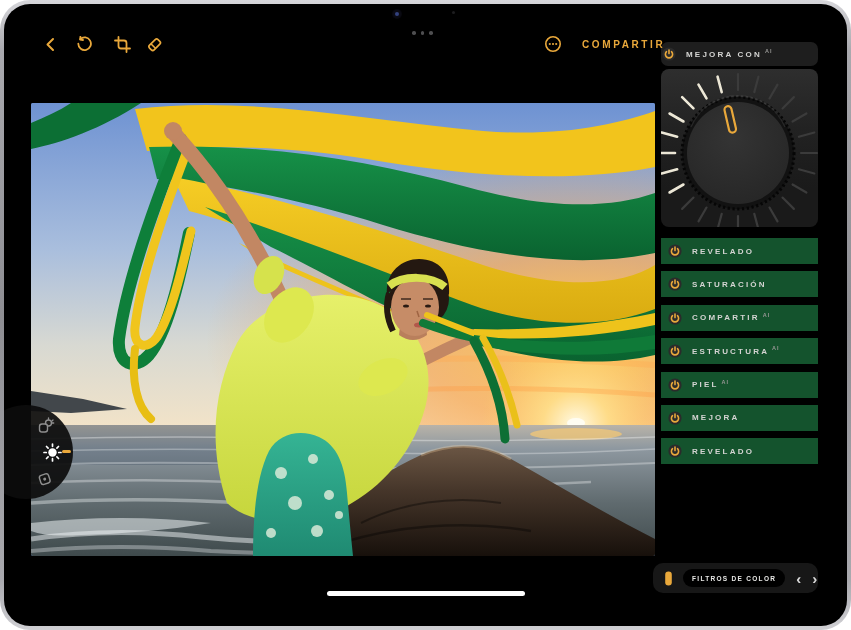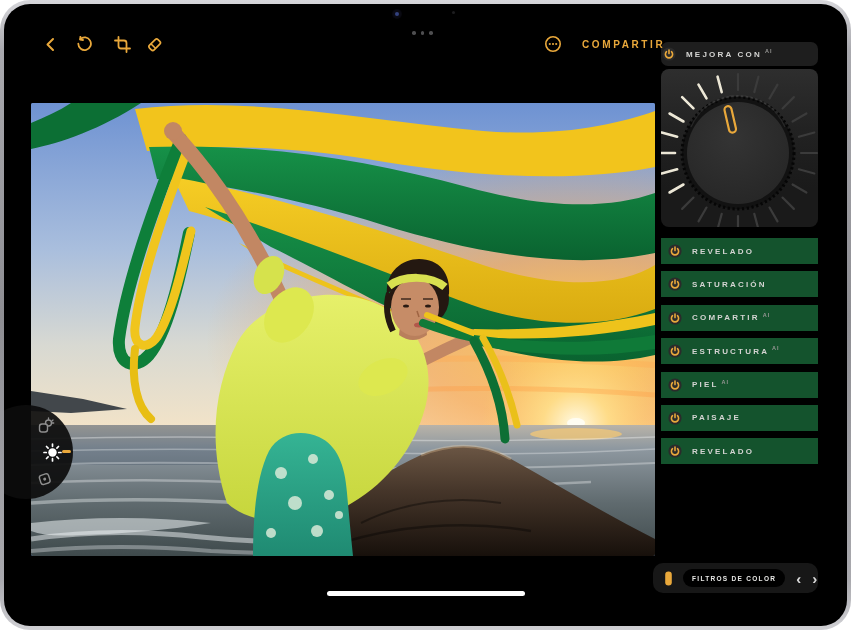--- a/index.html
+++ b/index.html
@@ -361,21 +361,21 @@
 
 
       <div class="row">
         <span class="pwr">
           <svg width="14" height="14" viewBox="0 0 14 14">
                 <circle cx="7" cy="7" r="6.6" fill="#2b2b2b"></circle>
                 <path d="M7 3 v3.6" stroke="#E9A83B" stroke-width="1.6" stroke-linecap="round"></path>
                 <path d="M4.5 4.7 a3.6 3.6 0 1 0 5 0" fill="none" stroke="#E9A83B" stroke-width="1.6" stroke-linecap="round"></path>
               </svg>
         </span>
-        <span class="lbl">PAISAJE</span>
+        <span class="lbl">MEJORA</span>
       </div>
 
 
       <div class="row">
         <span class="pwr">
           <svg width="14" height="14" viewBox="0 0 14 14">
                 <circle cx="7" cy="7" r="6.6" fill="#2b2b2b"></circle>
                 <path d="M7 3 v3.6" stroke="#E9A83B" stroke-width="1.6" stroke-linecap="round"></path>
                 <path d="M4.5 4.7 a3.6 3.6 0 1 0 5 0" fill="none" stroke="#E9A83B" stroke-width="1.6" stroke-linecap="round"></path>
               </svg>

